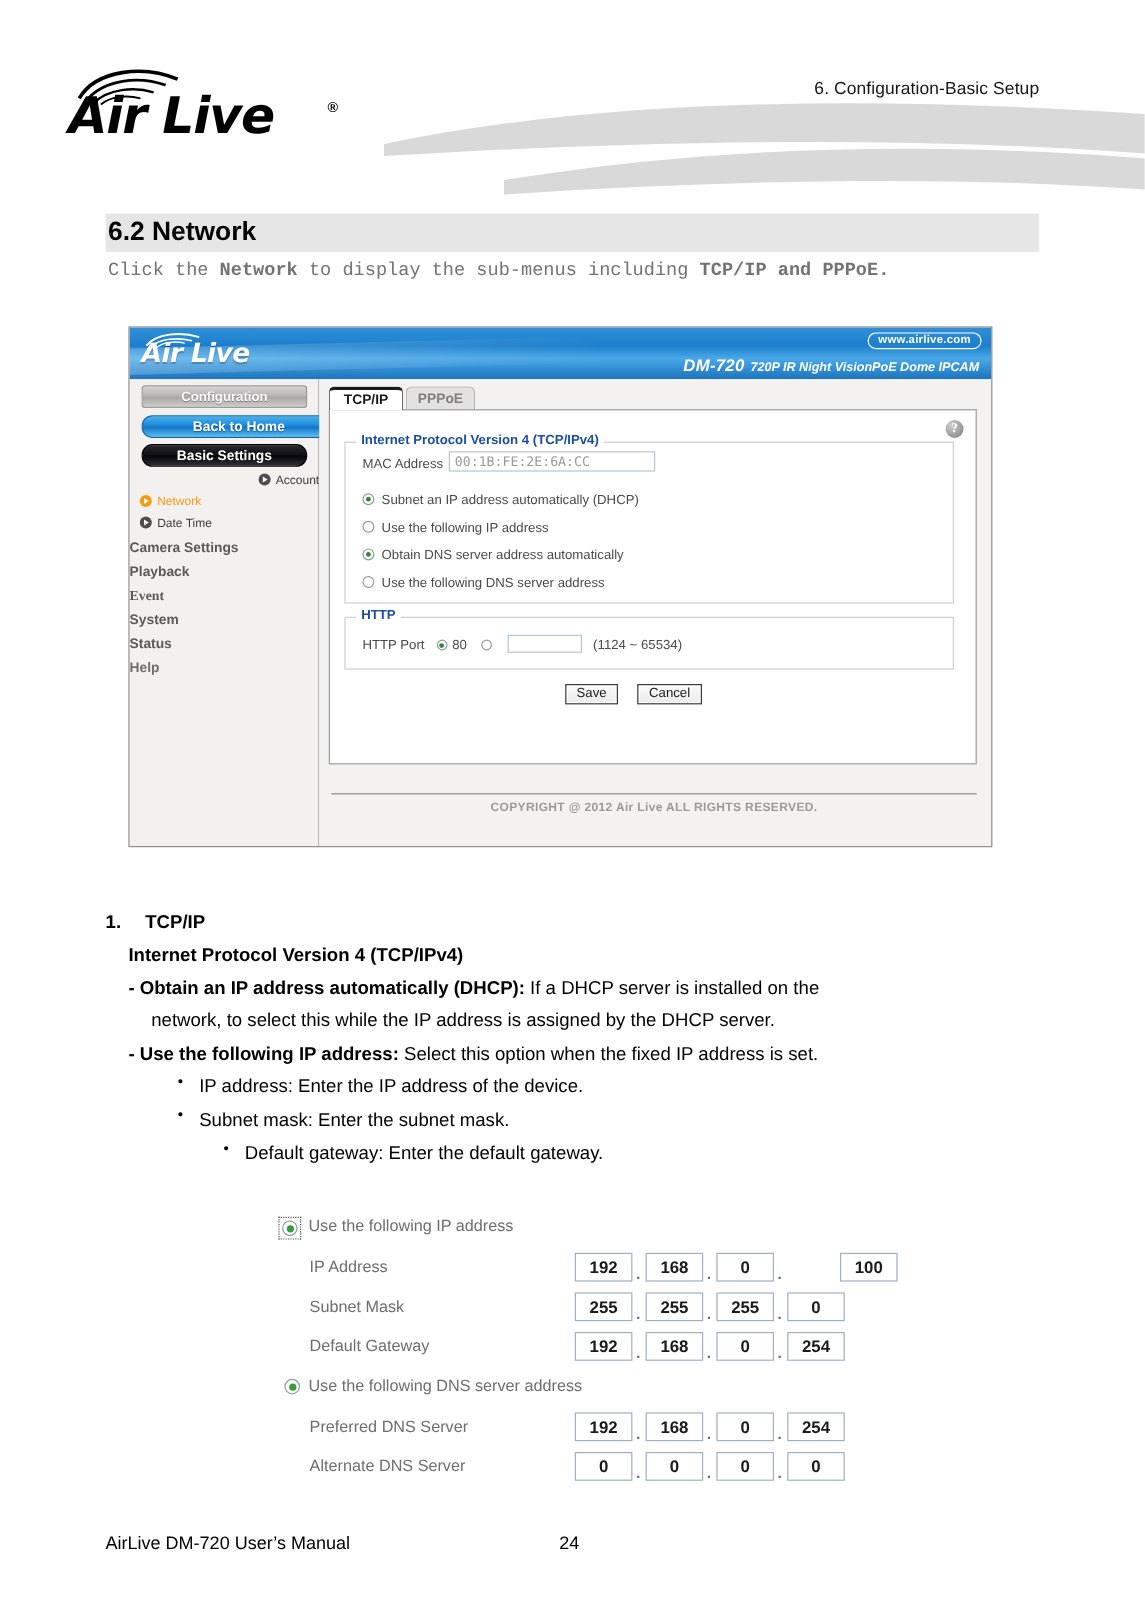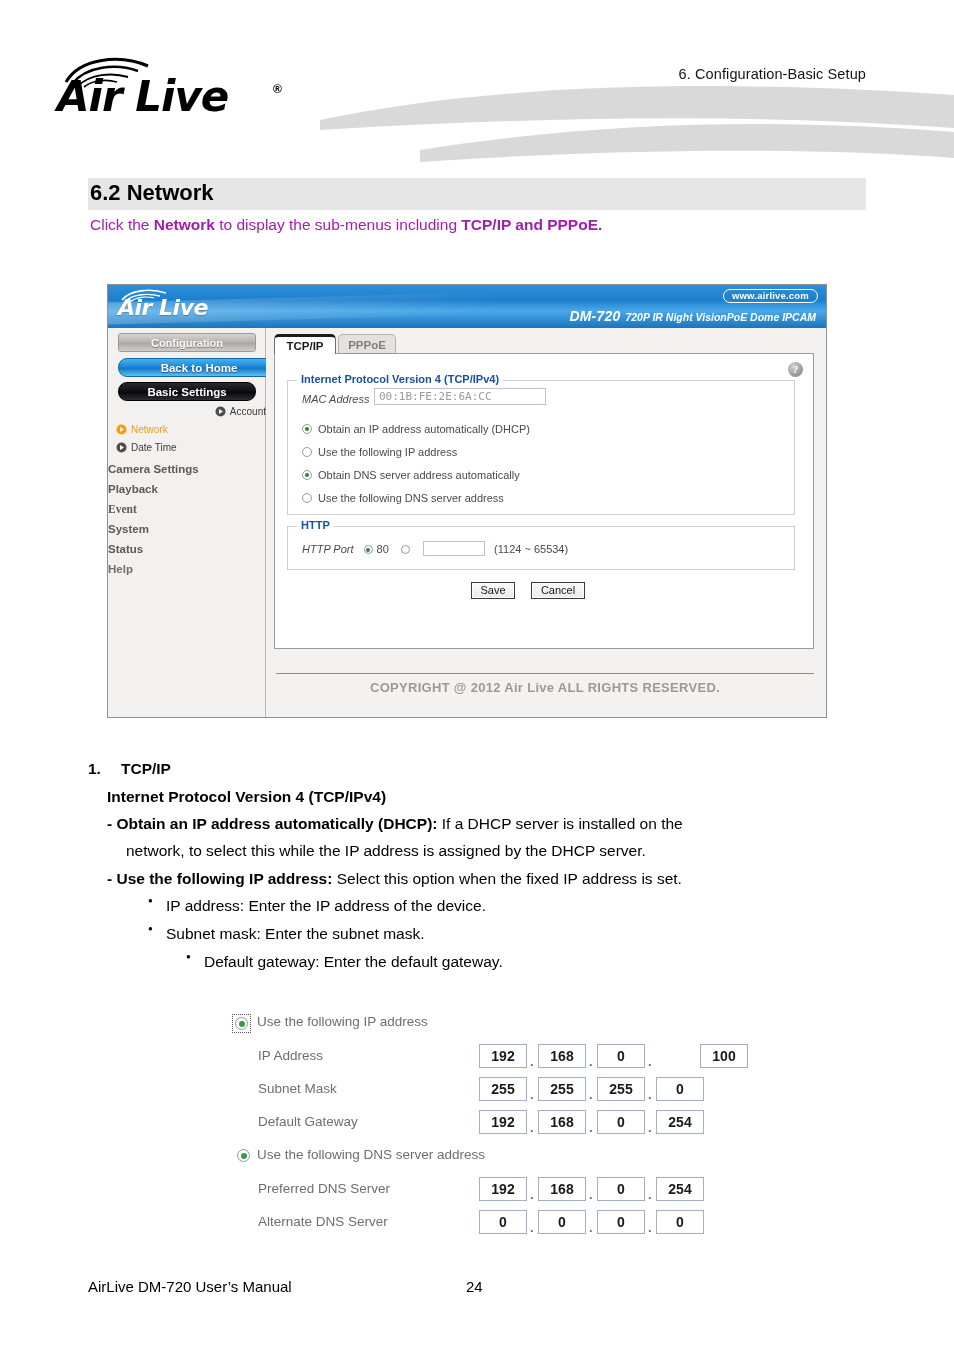--- a/index.html
+++ b/index.html
@@ -35,27 +35,27 @@
     position:absolute;left:88px;top:178px;width:778px;height:32px;
     background:#e6e6e6;
   }
   #section-heading .h-txt{
     position:absolute;left:2px;top:2px;
     font-size:22px;font-weight:bold;color:#000;
     font-family:"Liberation Sans", sans-serif;
   }
   #intro-line{
     position:absolute;left:90px;top:216px;width:800px;
-    font-size:15.5px;color:#a21caf;
+    font-size:15.5px;color:#737373;font-family:Liberation Mono, monospace;
   }
   #intro-line b{font-weight:bold;}
 
   
   #camera-ui{
-    position:absolute;left:107px;top:284px;width:720px;height:434px;
+    position:absolute;left:107px;top:272px;width:720px;height:434px;
     background:#f0efed;border:1px solid #8f8f8f;box-sizing:border-box;
     overflow:hidden;
   }
   .ui-topbar{
     position:absolute;left:0;top:0;width:718px;height:43px;
     background:linear-gradient(180deg,#2f8fd8 0%,#1d7fcc 35%,#4aa8e8 60%,#1b74bd 100%);
     overflow:hidden;
   }
   .ui-topbar:after{
     content:"";position:absolute;left:0;top:8px;width:718px;height:22px;
@@ -156,21 +156,21 @@
   .fieldset{
     position:absolute;border:1px solid #cfcfcf;box-sizing:border-box;background:#fff;
   }
   .legend{
     position:absolute;top:-8px;left:9px;background:#fff;padding:0 4px;
     font-size:11px;font-weight:bold;color:#1a4fa0;white-space:nowrap;
   }
   .fs1{left:12px;top:26px;width:508px;height:135px;}
   .fs2{left:12px;top:172px;width:508px;height:44px;text-align:center;}
 
-  .lbl{font-size:11px;color:#4a4a4a;white-space:nowrap;font-style:italic;}
+  .lbl{font-size:11px;color:#4a4a4a;white-space:nowrap;}
   .mac-lbl{position:absolute;left:14px;top:12px;}
   .mac-box{
     position:absolute;left:86px;top:7px;width:172px;height:17px;
     border:1px solid #b6c4d6;background:#fff;box-sizing:border-box;
     font-family:"DejaVu Sans Mono", monospace;font-size:11px;color:#9a9a9a;
     line-height:16px;padding-left:4px;
   }
 
   .radio-row{position:absolute;left:14px;font-size:11px;color:#4a4a4a;white-space:nowrap;}
   .radio{
@@ -200,21 +200,21 @@
     box-shadow:inset 0 0 0 1px #fff;
   }
   .btn-save{left:196px;width:44px;}
   .btn-cancel{left:256px;width:54px;}
 
   .ui-copy-rule{
     position:absolute;left:10px;top:345px;width:538px;height:1px;background:#8d8d8d;
   }
   .ui-copy{
     position:absolute;left:0;top:352px;width:558px;text-align:center;
-    font-size:13px;font-weight:bold;color:#9a9a9a;letter-spacing:.3px;
+    font-size:10px;font-weight:bold;color:#9a9a9a;letter-spacing:.3px;
   }
 
   
   #body-text{position:absolute;left:88px;top:760px;width:790px;font-size:15.5px;color:#000;}
   .t-num{position:absolute;left:0;top:0;font-weight:bold;}
   .t-l1{position:absolute;left:33px;top:0;font-weight:bold;}
   .t-l2{position:absolute;left:19px;top:28px;font-weight:bold;}
   .t-l3{position:absolute;left:19px;top:55px;width:780px;}
   .t-l4{position:absolute;left:38px;top:82px;width:780px;}
   .t-l5{position:absolute;left:19px;top:110px;width:810px;}
@@ -347,21 +347,21 @@
 
     <div class="panel">
       <div class="help-icon">?</div>
 
       <div class="fieldset fs1">
         <div class="legend">Internet Protocol Version 4 (TCP/IPv4)</div>
         <div class="lbl mac-lbl">MAC Address</div>
         <div class="mac-box">00:1B:FE:2E:6A:CC</div>
 
         <div class="radio-row" style="top:42px;">
-          <span class="radio on"></span><span>Obtain an IP address automatically (DHCP)</span>
+          <span class="radio on"></span><span>Subnet an IP address automatically (DHCP)</span>
         </div>
         <div class="radio-row" style="top:65px;">
           <span class="radio"></span><span>Use the following IP address</span>
         </div>
         <div class="radio-row" style="top:88px;">
           <span class="radio on"></span><span>Obtain DNS server address automatically</span>
         </div>
         <div class="radio-row" style="top:111px;">
           <span class="radio"></span><span>Use the following DNS server address</span>
         </div>

